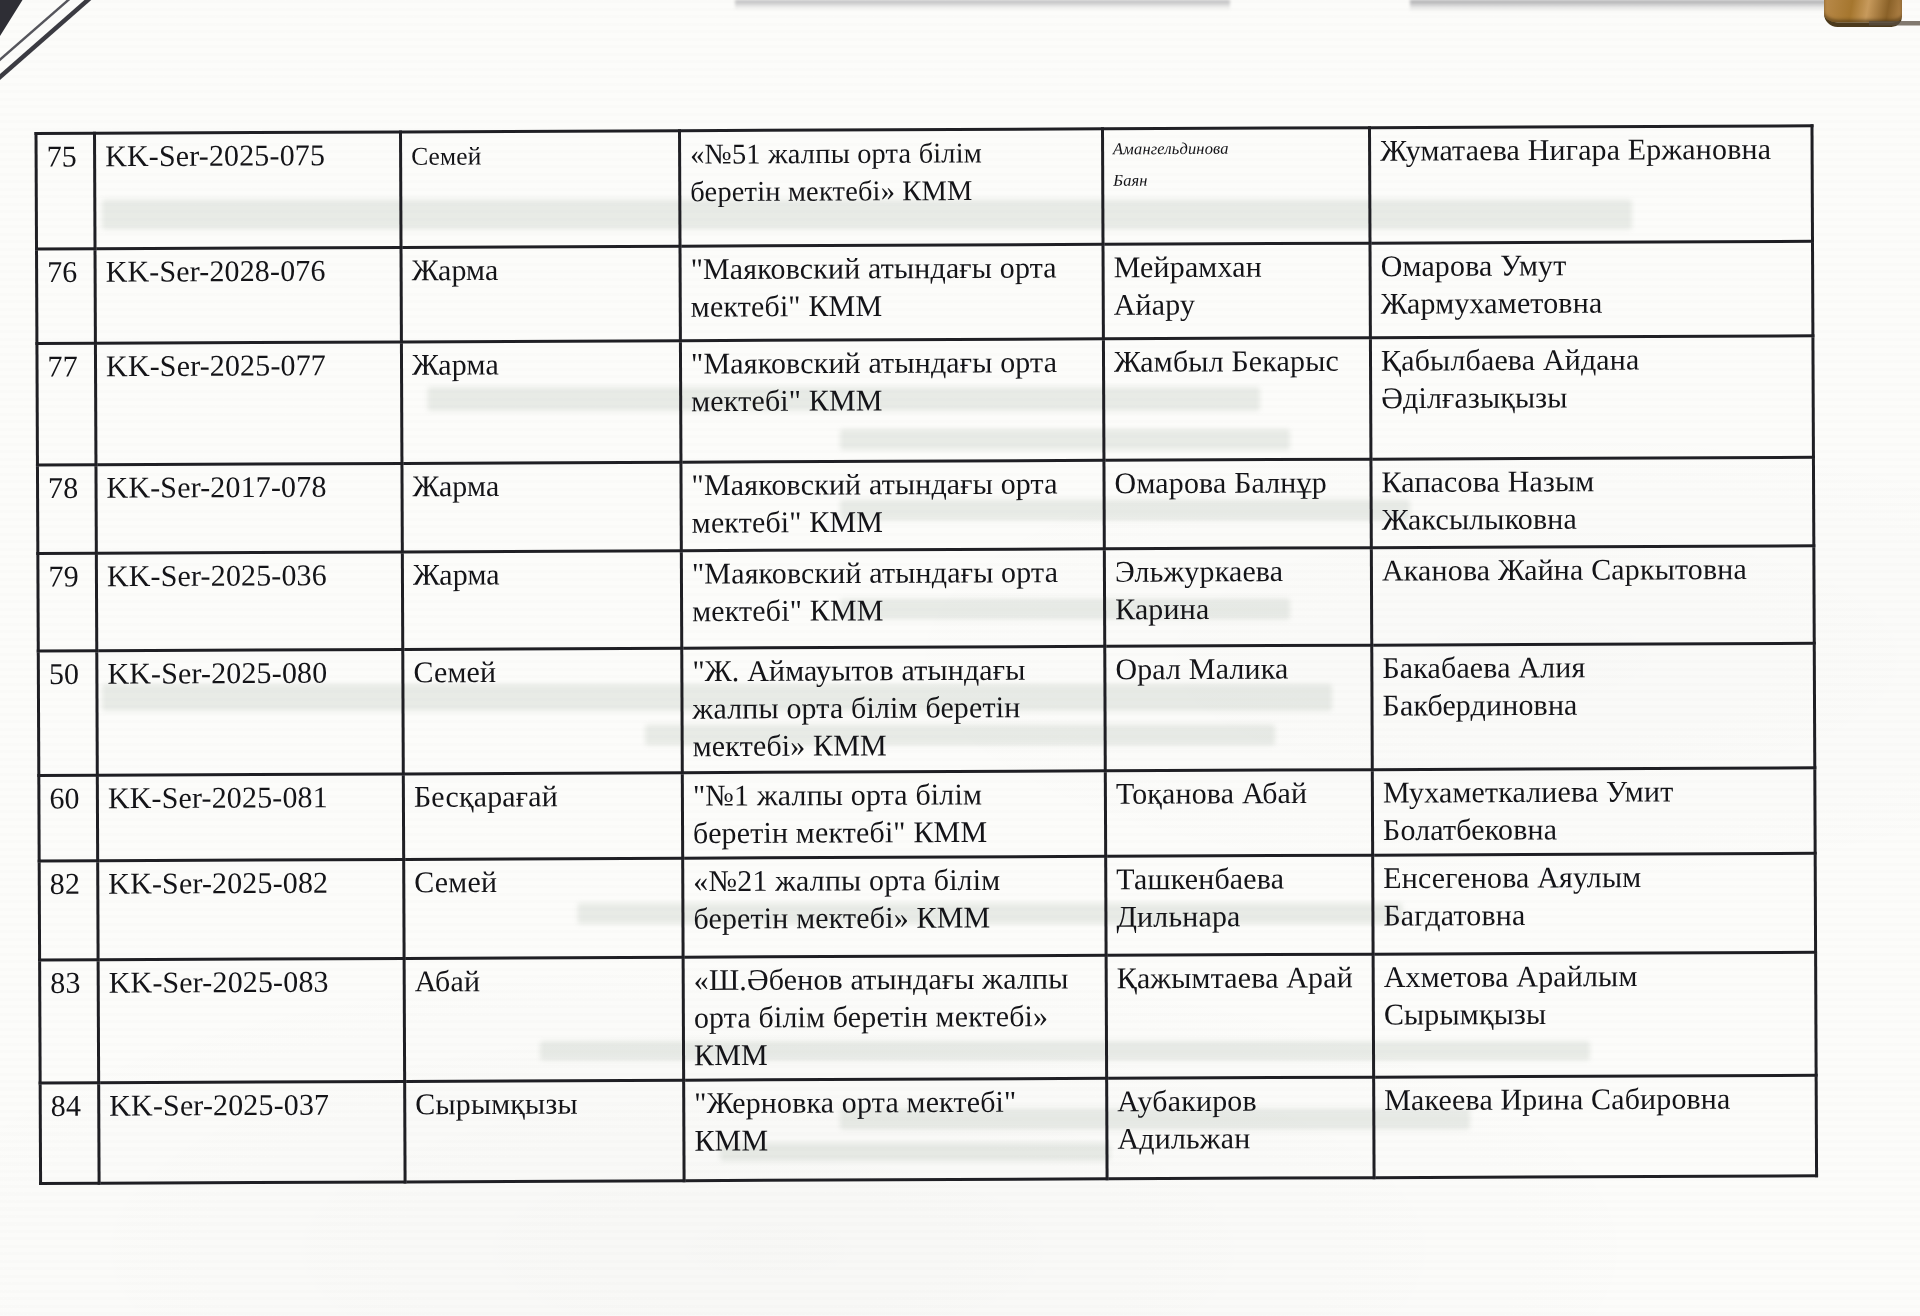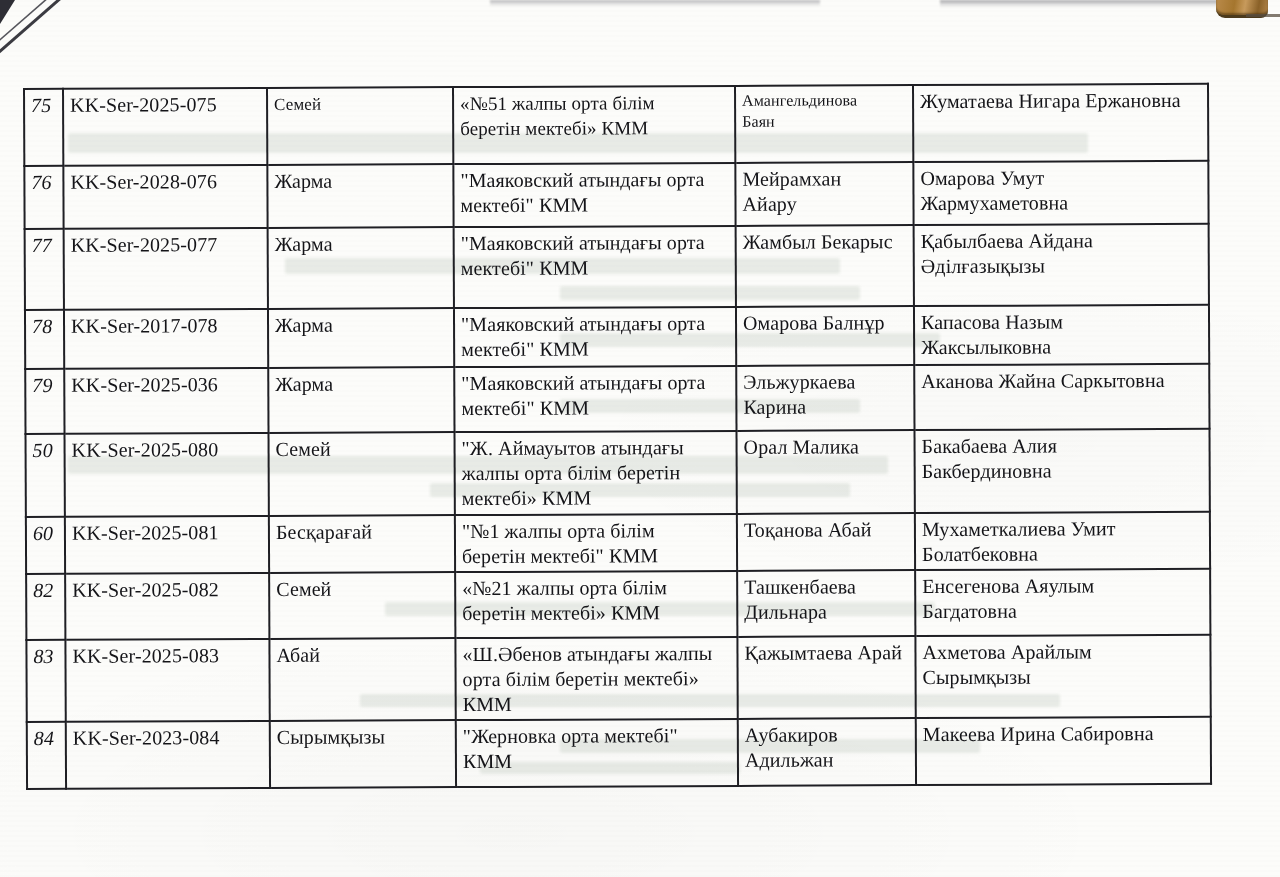--- a/index.html
+++ b/index.html
@@ -52,35 +52,35 @@
     transform:rotate(-0.25deg);transform-origin:left top;
   }
   table.records td{
     border:2px solid #1f1f24;
     vertical-align:top;
     padding:3px 6px 2px 6px;
     font-size:20px;line-height:25px;color:#141418;
     white-space:pre-line;overflow:hidden;
     letter-spacing:0.1px;
   }
-  td.c-num{padding-left:4px;padding-right:2px;font-style:italic;}
+  td.c-num{padding-left:4px;padding-right:2px;}
   
   table.records tr:nth-child(1) {height:77px;}
   table.records tr:nth-child(2) {height:63px;}
   table.records tr:nth-child(3) {height:81px;}
   table.records tr:nth-child(4) {height:59px;}
   table.records tr:nth-child(5) {height:65px;}
   table.records tr:nth-child(6) {height:83px;}
   table.records tr:nth-child(7) {height:56px;}
   table.records tr:nth-child(8) {height:66px;}
   table.records tr:nth-child(9) {height:80px;}
   table.records tr:nth-child(10){height:67px;}
   
   table.records tr:nth-child(1) td.c-region {font-size:17px;}
-  table.records tr:nth-child(1) td.c-student{font-size:16px;line-height:21px;}
+  table.records tr:nth-child(1) td.c-student{font-size:11px;line-height:21px;font-style:italic;}
   table.records tr:nth-child(1) td.c-school {font-size:19px;}
 </style>
 </head>
 <body>
 
 <div class="page">
 
   <svg class="corner-svg" viewBox="0 0 130 100" xmlns="http://www.w3.org/2000/svg">
     <path d="M0,0 L15,0 L0,24 Z" fill="#2e2e35"></path>
     <line x1="62" y1="-3" x2="-3" y2="54" stroke="#3b3b42" stroke-width="3"></line>
@@ -212,21 +212,21 @@
       <td class="c-school">«Ш.Әбенов атындағы жалпы
 орта білім беретін мектебі»
 КММ</td>
       <td class="c-student">Қажымтаева Арай</td>
       <td class="c-teacher">Ахметова Арайлым
 Сырымқызы</td>
     </tr>
 
     <tr>
       <td class="c-num">84</td>
-      <td class="c-code">KK-Ser-2023-084</td>
+      <td class="c-code">KK-Ser-2025-037</td>
       <td class="c-region">Сырымқызы</td>
       <td class="c-school">"Жерновка орта мектебі"
 КММ</td>
       <td class="c-student">Аубакиров
 Адильжан</td>
       <td class="c-teacher">Макеева Ирина Сабировна</td>
     </tr>
   </tbody>
   </table>
 

